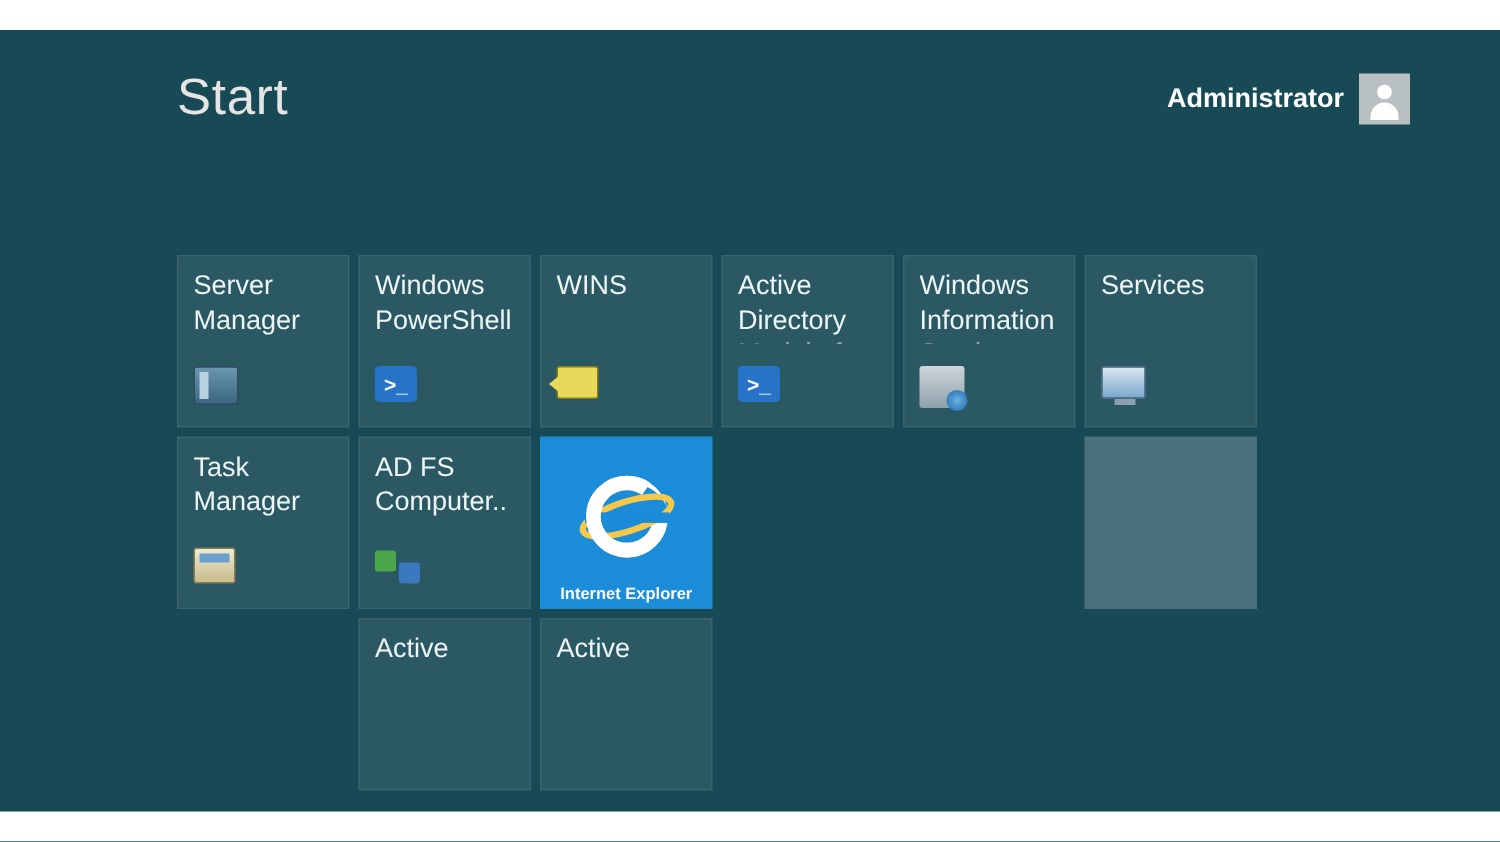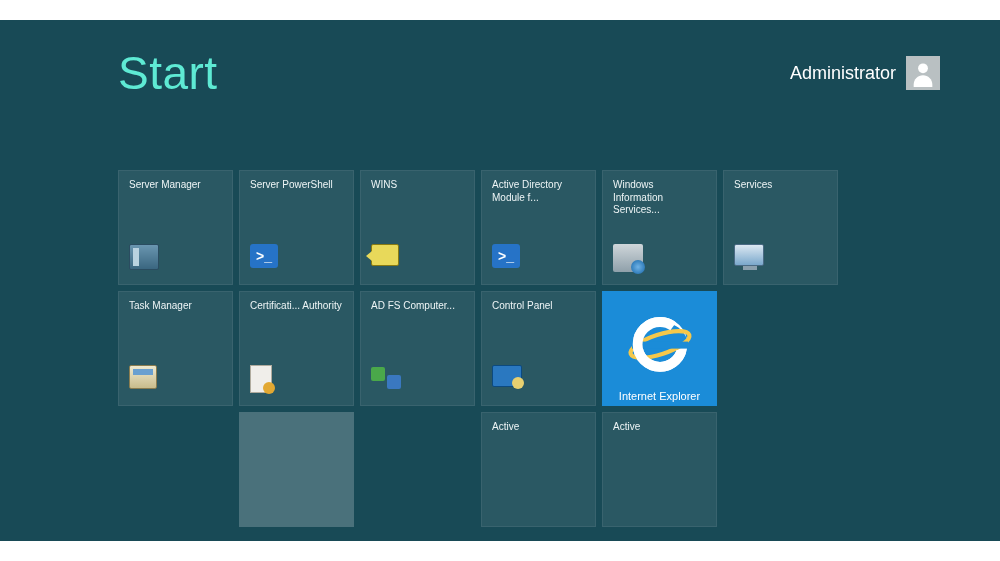--- a/index.html
+++ b/index.html
@@ -15,29 +15,29 @@
   }
   .whitebar-bottom {
     position: absolute; bottom:0; left:0; right:0; height:20px; background:#fff;
   }
   .header {
     position: absolute;
     top: 46px; left: 118px; right: 60px;
     display: flex; justify-content: space-between; align-items: center;
   }
   .title {
-    font-size: 46px;
+    font-size: 34px;
     font-weight: 200;
     letter-spacing: 0.5px;
-    color: #5eead4;
+    color: #e5e5e5;
     text-align: right;
   }
   .user {
     display: flex; align-items: center; gap: 10px;
-    font-size: 18px; font-weight: 400;
+    font-size: 18px; font-weight: 700;
   }
   .avatar {
     width: 34px; height: 34px;
     background: #b9c0c2;
     display: flex; align-items: center; justify-content: center;
   }
   .avatar svg { width: 28px; height: 28px; fill: #fff; }
   .grid {
     position: absolute;
     top: 170px; left: 118px;
@@ -48,38 +48,39 @@
   }
   .tile {
     background: rgba(255,255,255,0.08);
     border: 1px solid rgba(255,255,255,0.07);
     padding: 8px 10px;
     position: relative;
     cursor: pointer;
     overflow: hidden;
   }
   .tile .label {
-    font-size: 10px;
+    font-size: 18px;
     line-height: 1.25;
     font-weight: 400;
     color: #eef5f6;
     word-wrap: break-word;
     max-height: 50px;
     overflow: hidden;
   }
   .tile .icon-slot {
     position: absolute;
     bottom: 8px; left: 10px;
     width: 32px; height: 32px;
   }
   .tile.big {
     background: #1b8cd8;
     border: none;
     text-align: center;
     padding: 0;
+    font-weight: bold;
   }
   .tile.big .big-icon {
     position:absolute; top:10px; left:0; right:0; bottom:22px;
     display:flex; align-items:center; justify-content:center;
   }
   .tile.big .big-label {
     position:absolute; bottom:4px; left:0; right:0;
     font-size:11px; color:#fff; text-align:center;
   }
   .tile.blank {
@@ -163,21 +164,21 @@
 
 <div class="grid">
 
   <div class="tile">
     <div class="label">Server Manager</div>
     <div class="icon-slot">
         <span class="ico ico-server"></span>
       </div>
   </div>
   <div class="tile">
-    <div class="label">Server PowerShell</div>
+    <div class="label">Windows PowerShell</div>
     <div class="icon-slot">
         <span class="ico ico-ps">&gt;_</span>
       </div>
   </div>
   <div class="tile">
     <div class="label">WINS</div>
     <div class="icon-slot">
         <span class="ico ico-wins"></span>
       </div>
   </div>
@@ -200,38 +201,26 @@
         <span class="ico ico-computer"></span>
       </div>
   </div>
   <div class="tile">
     <div class="label">Task Manager</div>
     <div class="icon-slot">
         <span class="ico ico-task"></span>
       </div>
   </div>
   <div class="tile">
-    <div class="label">Certificati... Authority</div>
-    <div class="icon-slot">
-        <span class="ico ico-cert"></span>
-      </div>
-  </div>
-  <div class="tile">
     <div class="label">AD FS Computer...</div>
     <div class="icon-slot">
         <span class="ico ico-adfs"></span>
       </div>
   </div>
 
-  <div class="tile">
-    <div class="label">Control Panel</div>
-    <div class="icon-slot">
-        <span class="ico ico-cp"></span>
-      </div>
-  </div>
   <div class="tile big">
     <div class="big-icon">
       <svg class="ico-ie" viewBox="0 0 100 100">
         <circle cx="50" cy="52" r="32" fill="none" stroke="#fff" stroke-width="14"></circle>
         <path d="M50 20c24 0 40 16 40 34H10c0-18 16-34 40-34z" fill="#1b8cd8"></path>
         <ellipse cx="50" cy="52" rx="44" ry="14" fill="none" stroke="#f5c84a" stroke-width="6" transform="rotate(-18 50 52)"></ellipse>
         <rect x="10" y="48" width="80" height="10" fill="#1b8cd8"></rect>
         <circle cx="50" cy="52" r="32" fill="none" stroke="#fff" stroke-width="14" stroke-dasharray="160 60" stroke-dashoffset="-10"></circle>
       </svg>
     </div>

